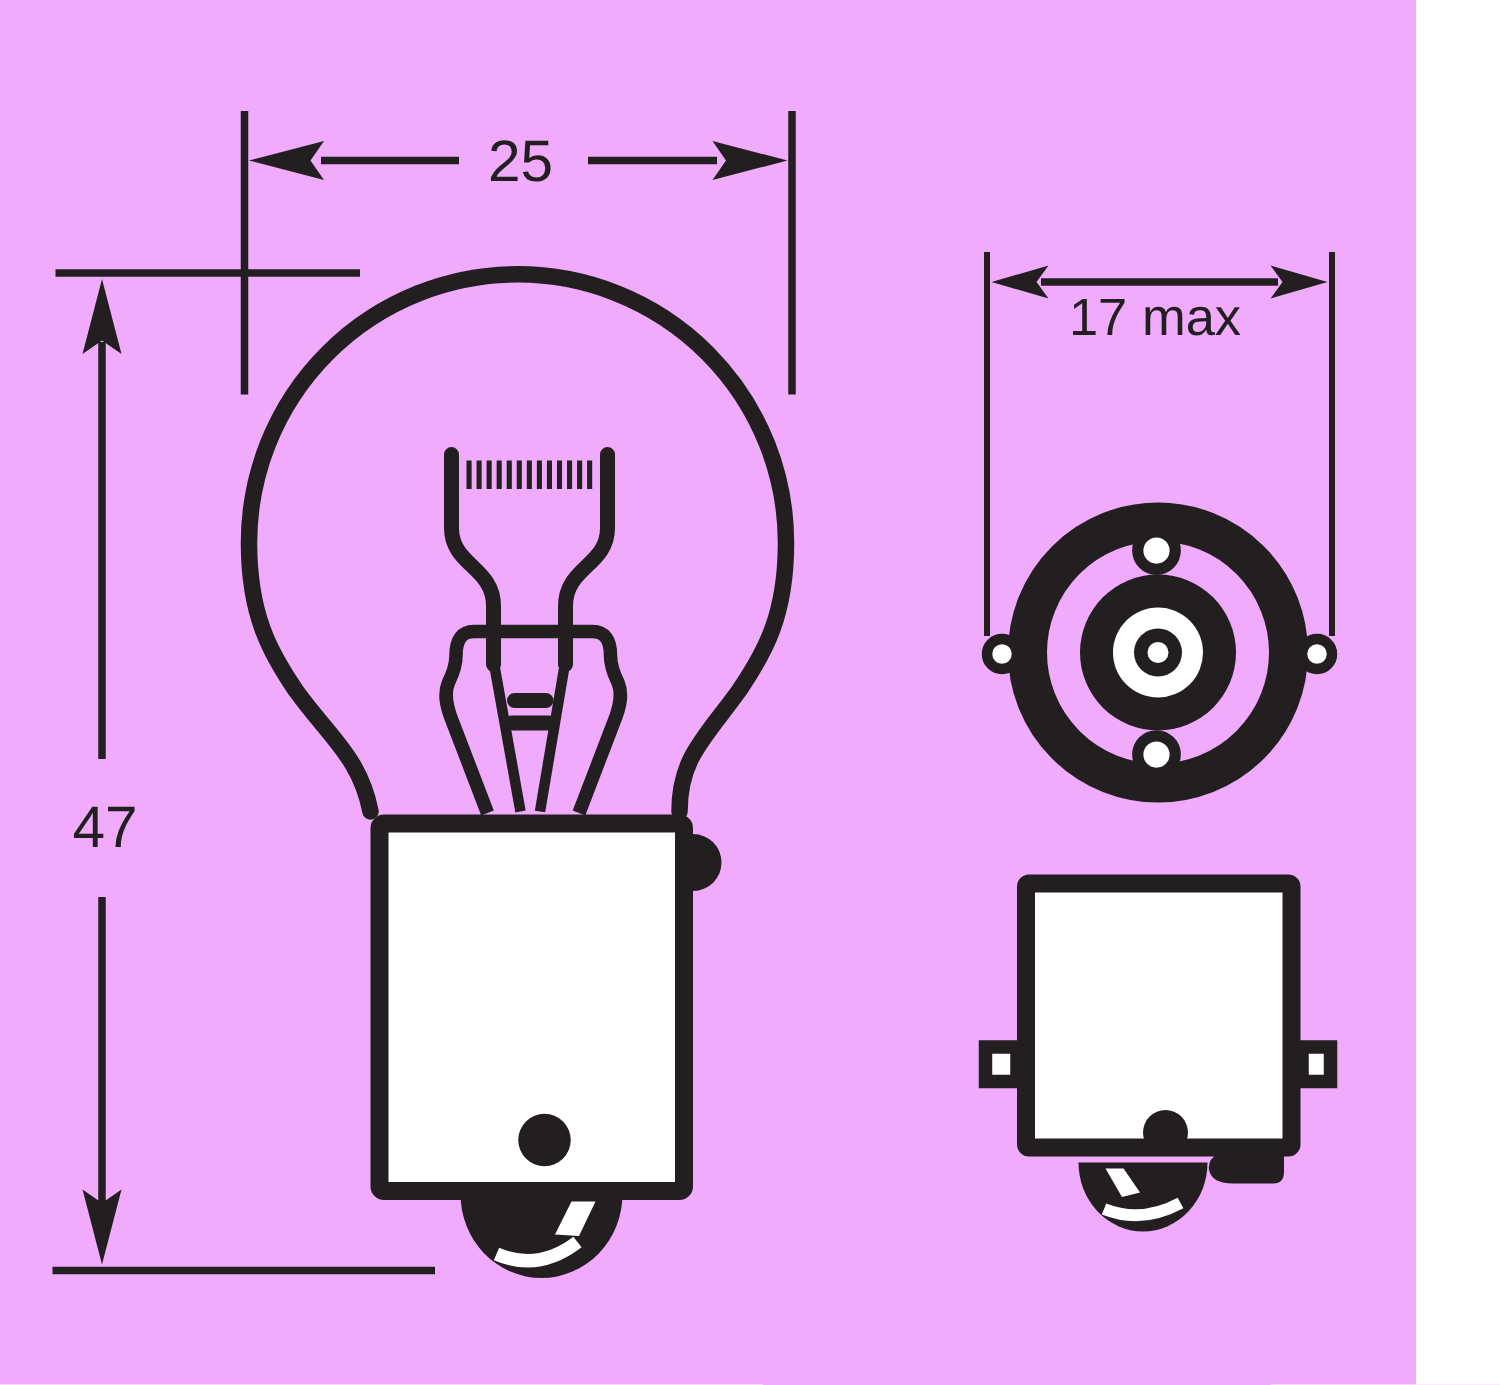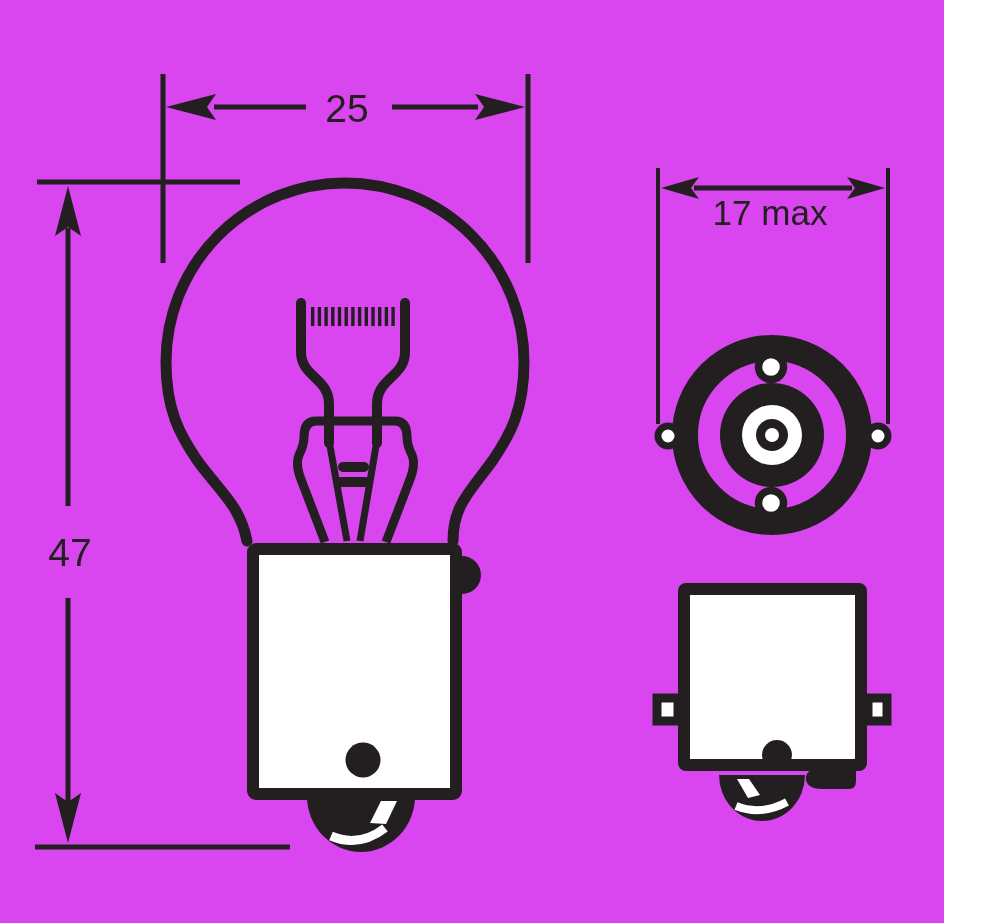--- a/index.html
+++ b/index.html
@@ -6,21 +6,21 @@
     margin: 0;
     padding: 0;
     background: #ffffff;
     width: 1000px;
     height: 923px;
     overflow: hidden;
   }
   .drawing-wrap {
     width: 944px;
     height: 923px;
-    background: #d946ef;
+    background: #f0abfc;
   }
   svg text {
     font-family: "Liberation Sans", "DejaVu Sans", sans-serif;
     fill: currentColor;
   }
   .dim-label-lg { font-size: 39px; }
   .dim-label-md { font-size: 35px; }
   .ink-stroke { stroke: currentColor; fill: none; }
   .ink-fill   { fill: currentColor; stroke: none; }
   .paper-fill { fill: #ffffff; }

